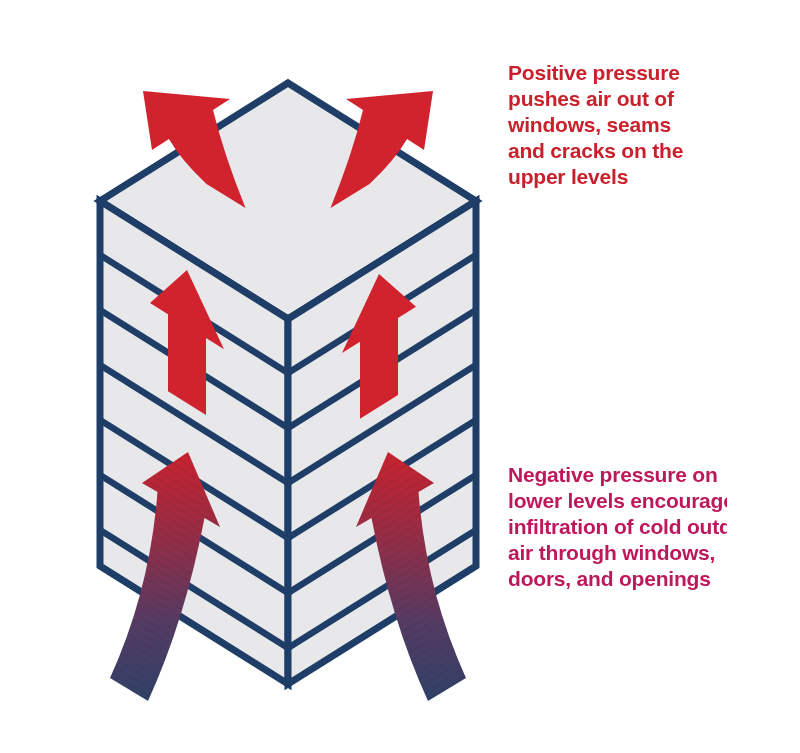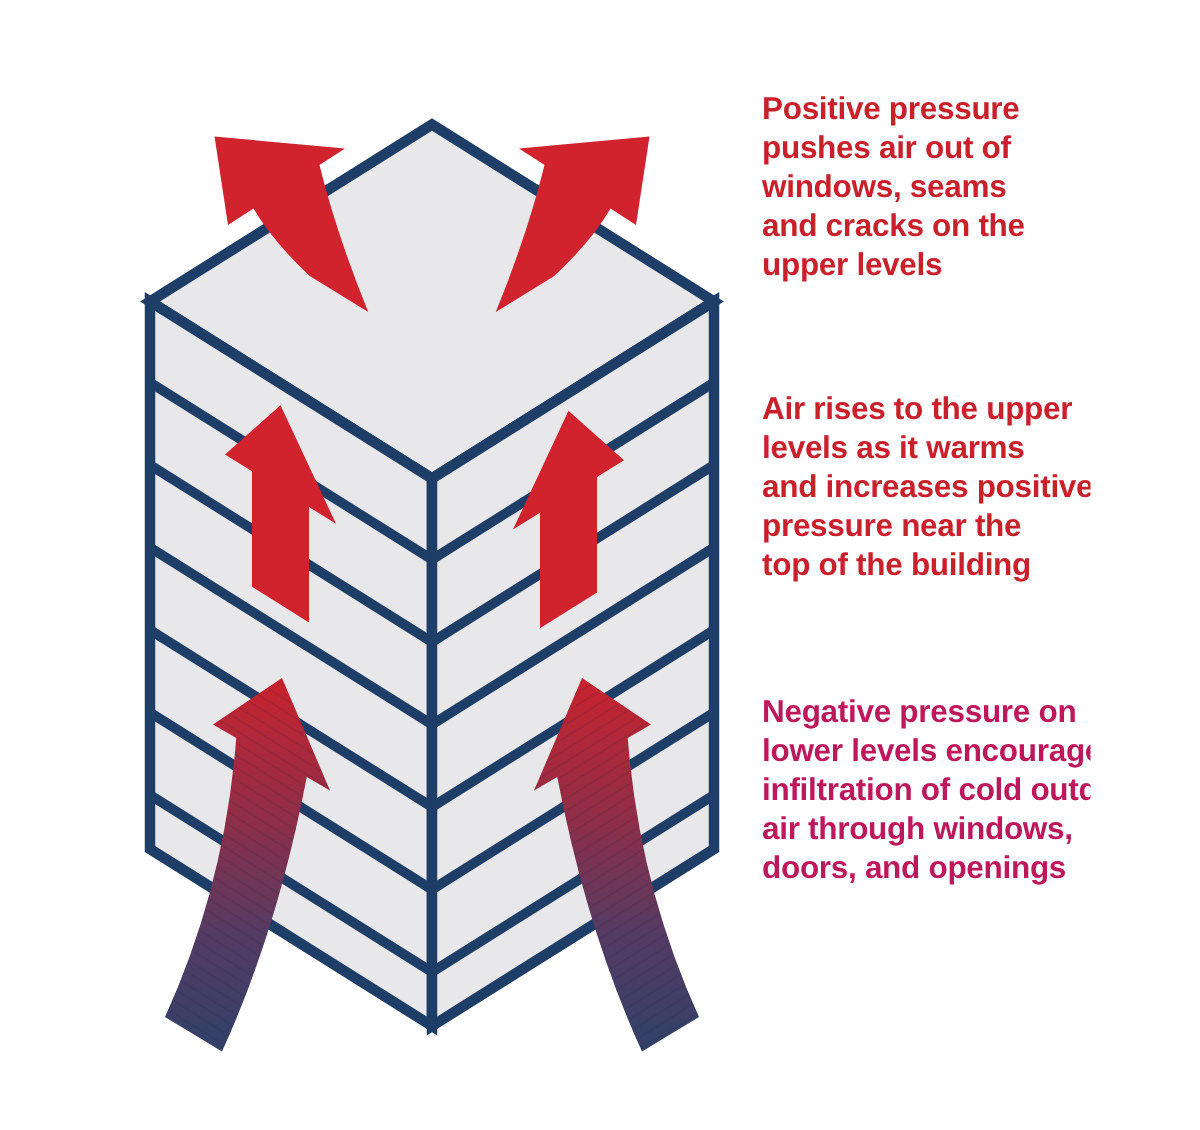--- a/index.html
+++ b/index.html
@@ -84,25 +84,20 @@
       <path fill="url(#hatchR)" d="M 466 678 Q 426 590 418.5 492 L 434 483 L 388 452 L 356 527 L 371.5 518 Q 391 620 428 701 Z"></path>
     </g>
   </svg>
 
   <div class="note note-top" style="color: rgb(201, 32, 43);">Positive pressure
 pushes air out of
 windows, seams
 and cracks on the
 upper levels</div>
 
-  <div class="note note-middle" style="color: rgb(201, 32, 43);">Air rises to the upper
-levels as it warms
-and increases positive
-pressure near the
-top of the building</div>
 
   <div class="note note-bottom" style="color: #be185d;">Negative pressure on
 lower levels encourages
 infiltration of cold outdoor
 air through windows,
 doors, and openings</div>
 
 </div>
 
 </body></html>

